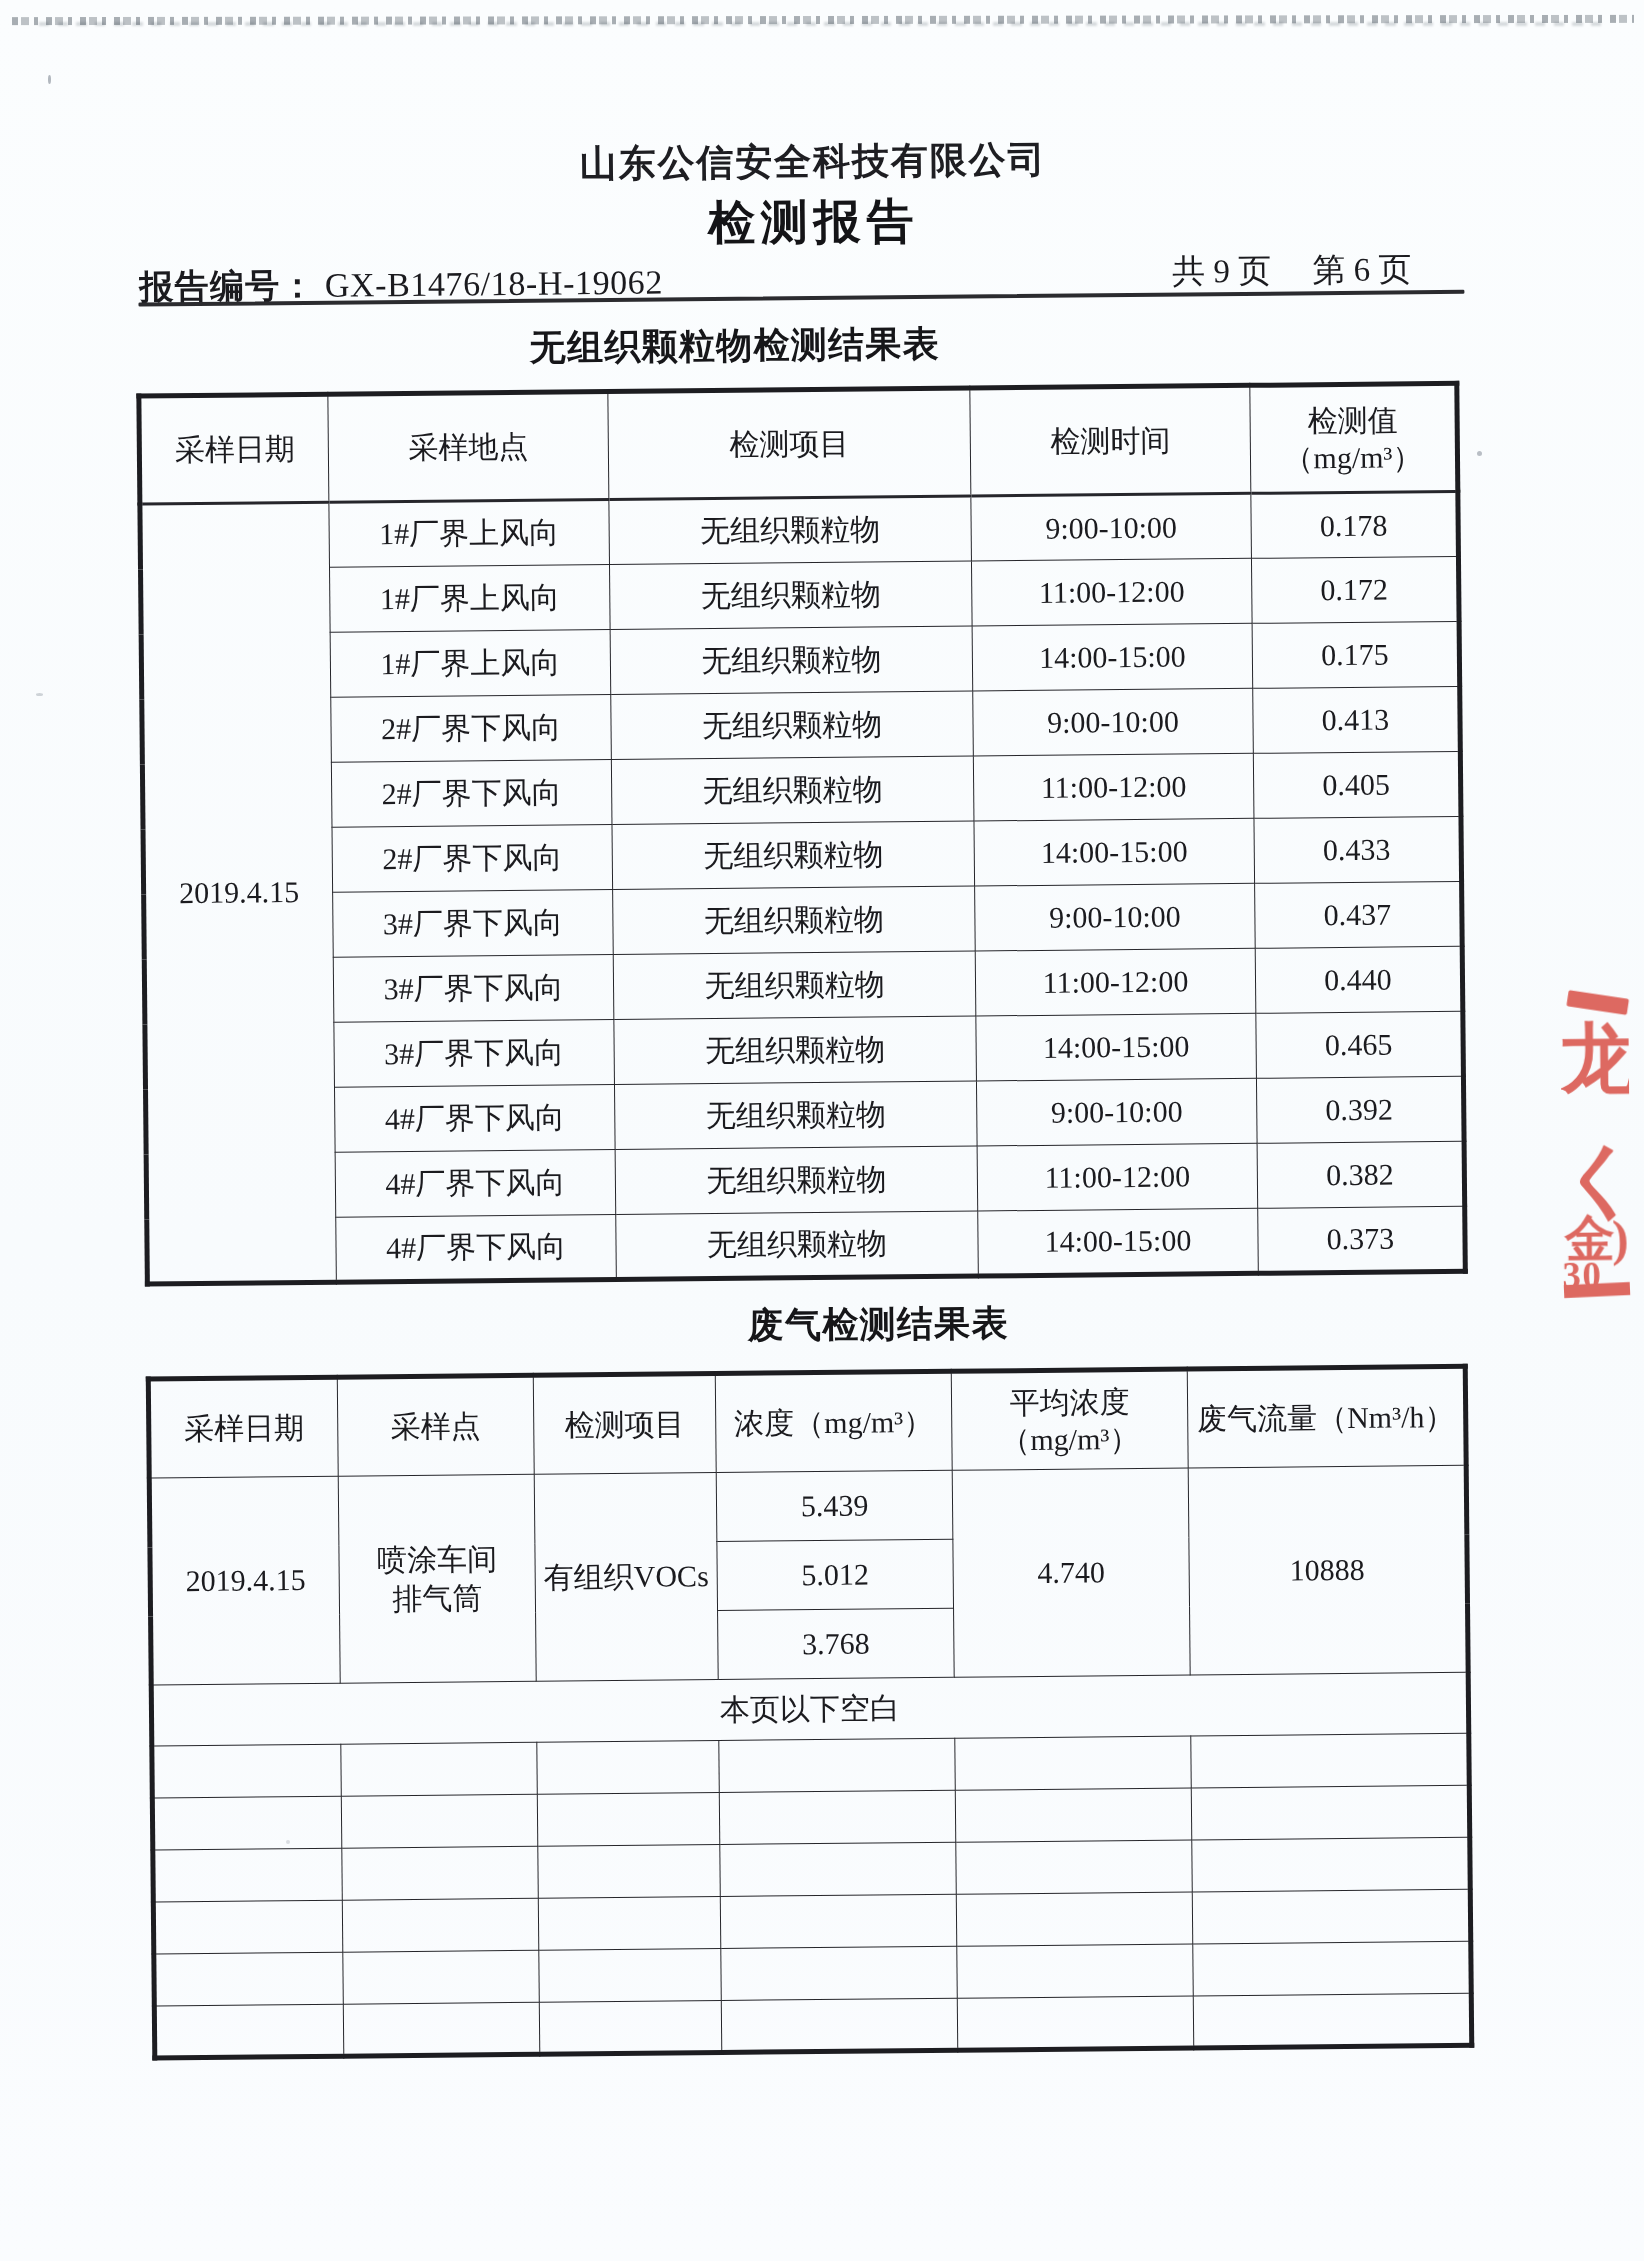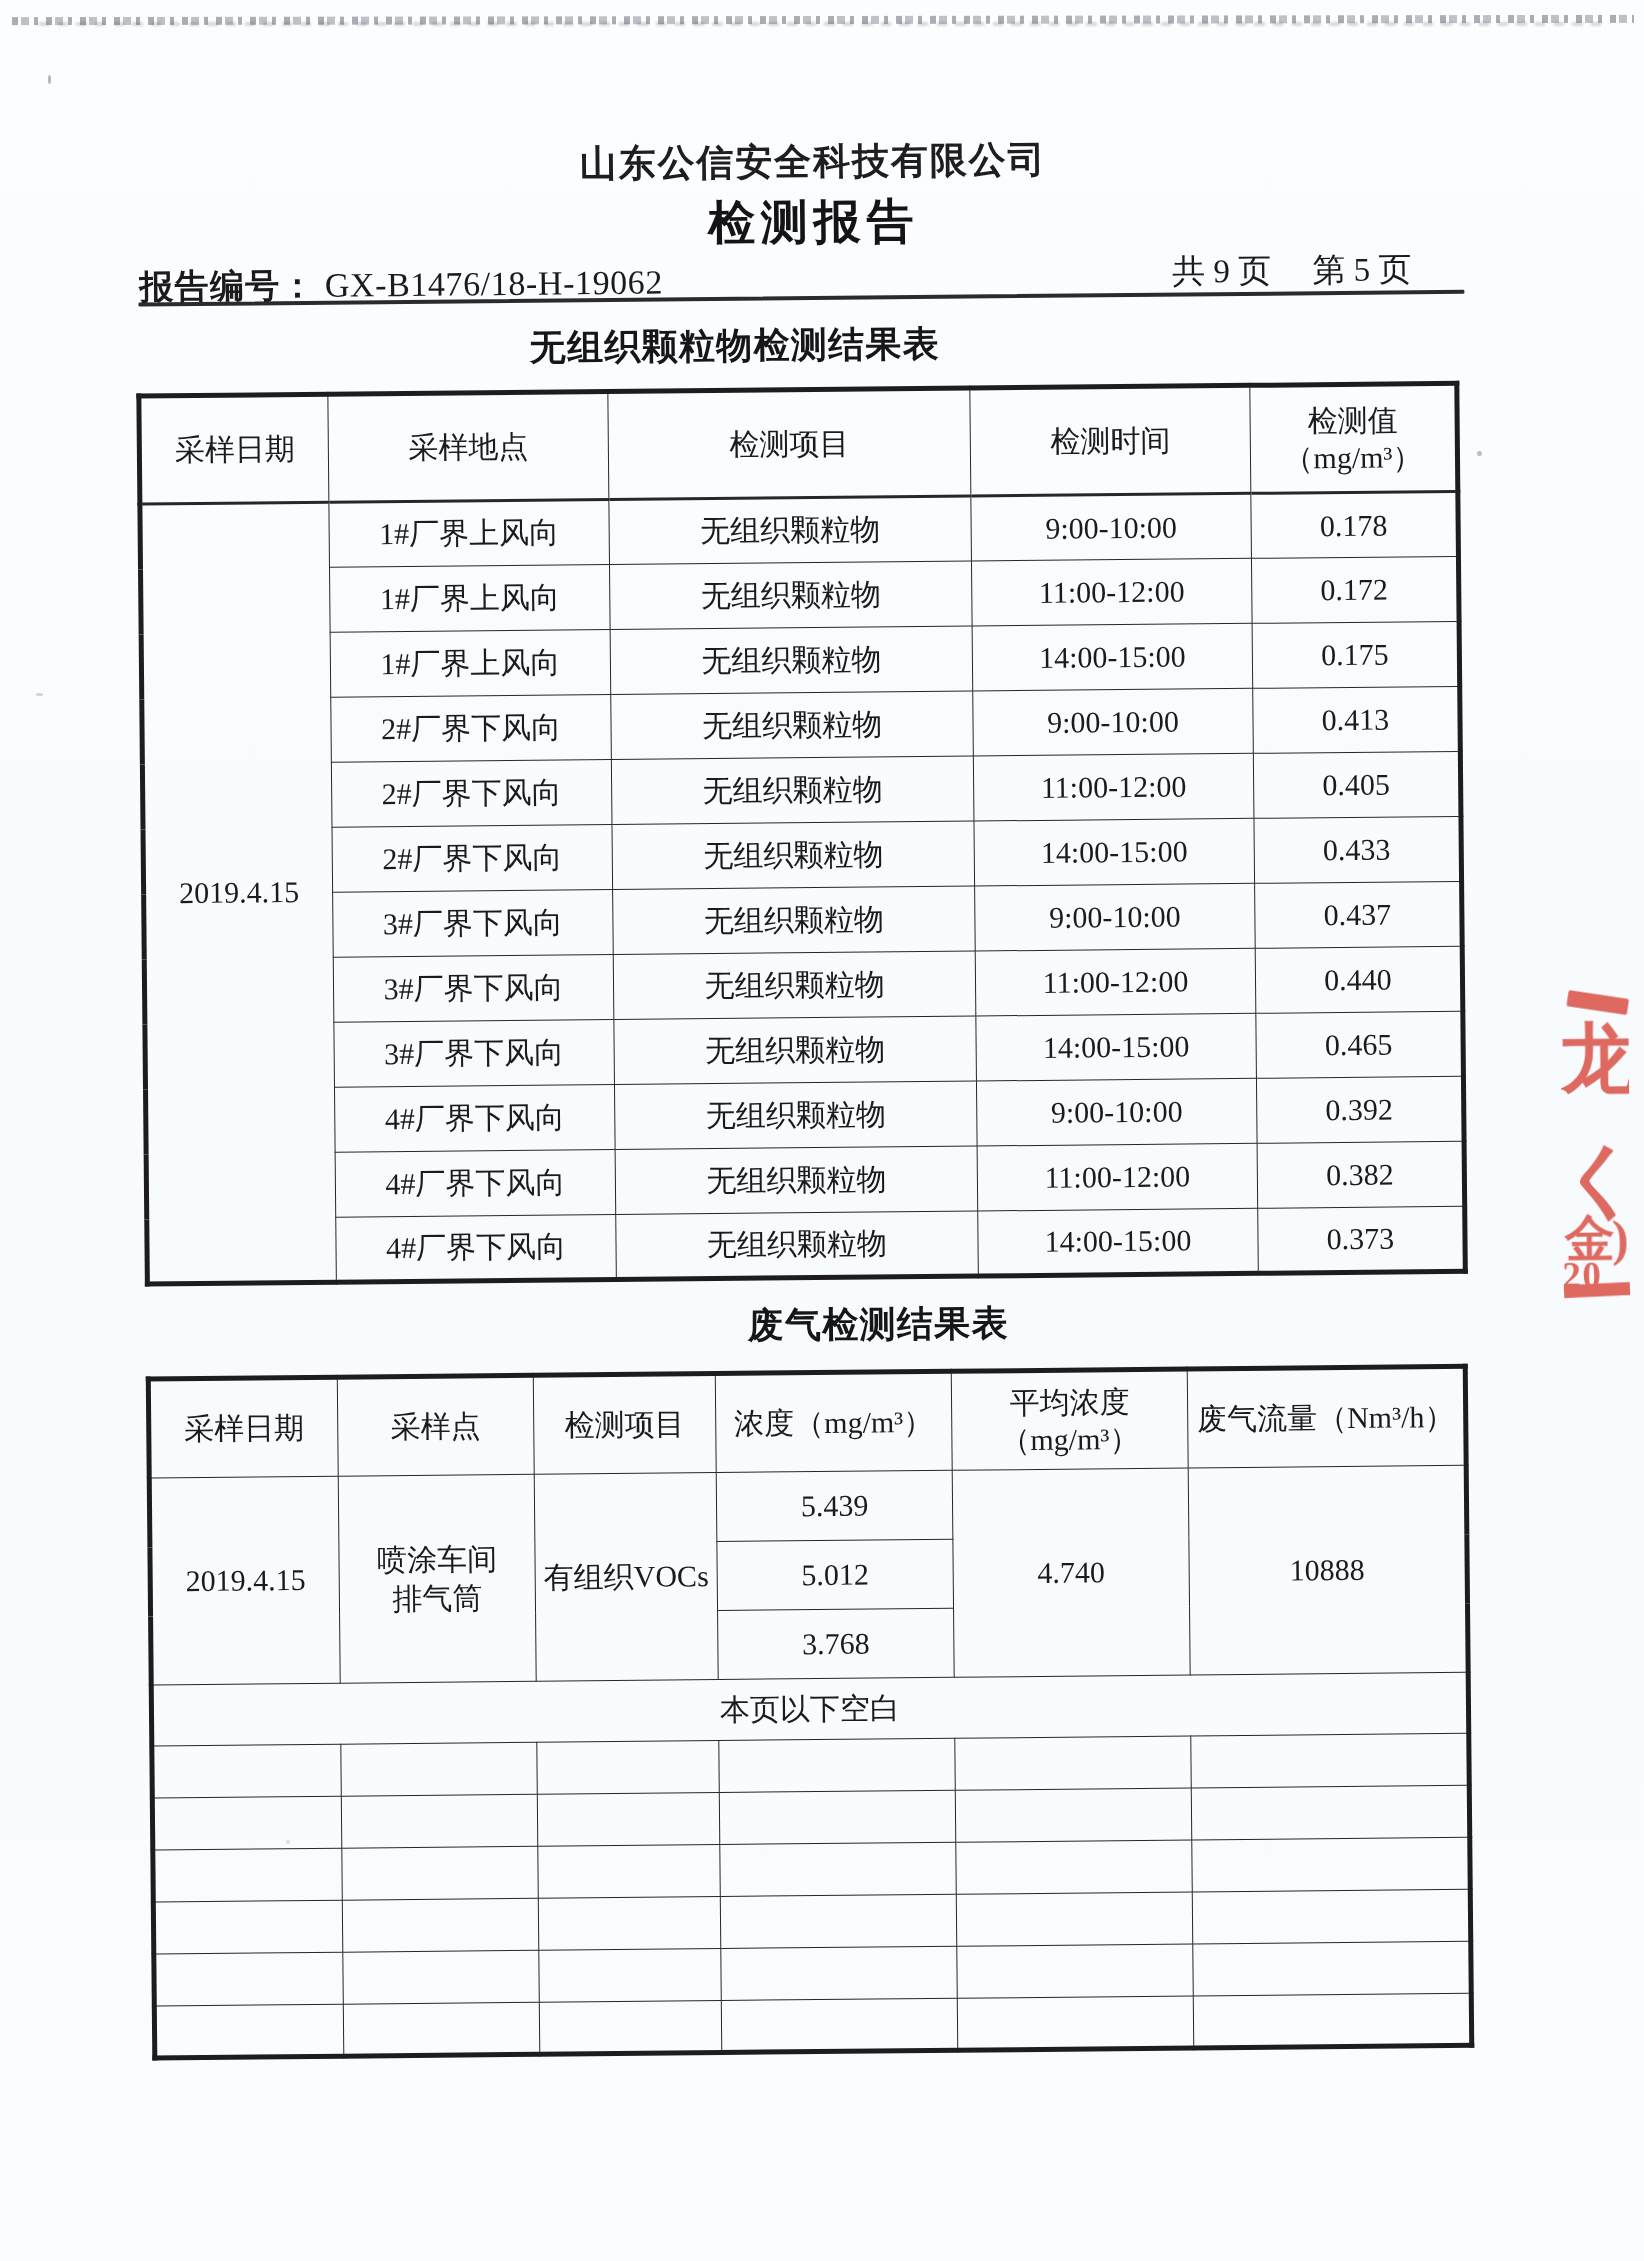--- a/index.html
+++ b/index.html
@@ -99,21 +99,21 @@
 <div class="sheet">
 
   <div class="company">山东公信安全科技有限公司</div>
   <div class="doc-title">检测报告</div>
 
   <div class="report-line">
     <span class="report-label">报告编号：</span><span class="report-no">GX-B1476/18-H-19062</span>
   </div>
   <div class="page-info">
     <span>共 9 页</span>
-    <span class="pgc">第 5 页</span>
+    <span class="pgc">第 6 页</span>
   </div>
   <div class="head-rule"></div>
 
   <div class="t1-title">无组织颗粒物检测结果表</div>
 
   <table class="t1">
     <colgroup>
       <col style="width:189px">
         <col style="width:280px">
         <col style="width:362px">
@@ -303,18 +303,18 @@
           <td></td>
       </tr>
     </tbody>
   </table>
 
   <div class="stamp">
     <div class="s-bar1"></div>
     <div class="s-char1">龙</div>
     <div class="s-char2">く</div>
     <div class="s-char3">金)</div>
-    <div class="s-digits">20</div>
+    <div class="s-digits">30</div>
     <div class="s-bar2"></div>
   </div>
 
 </div>
 
 
 </body></html>

